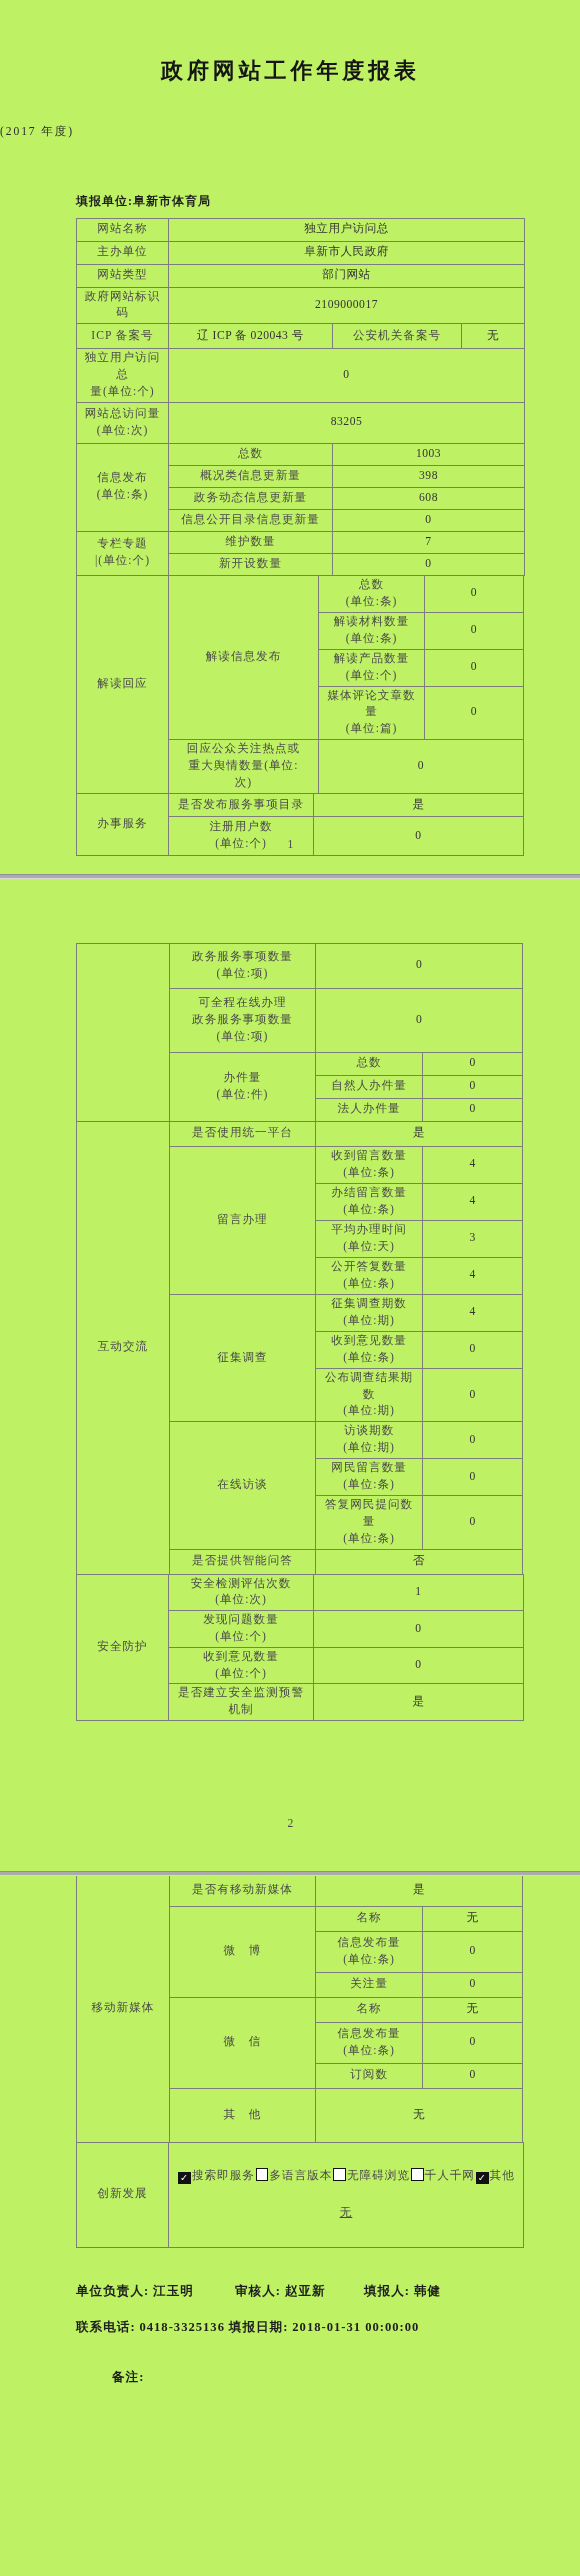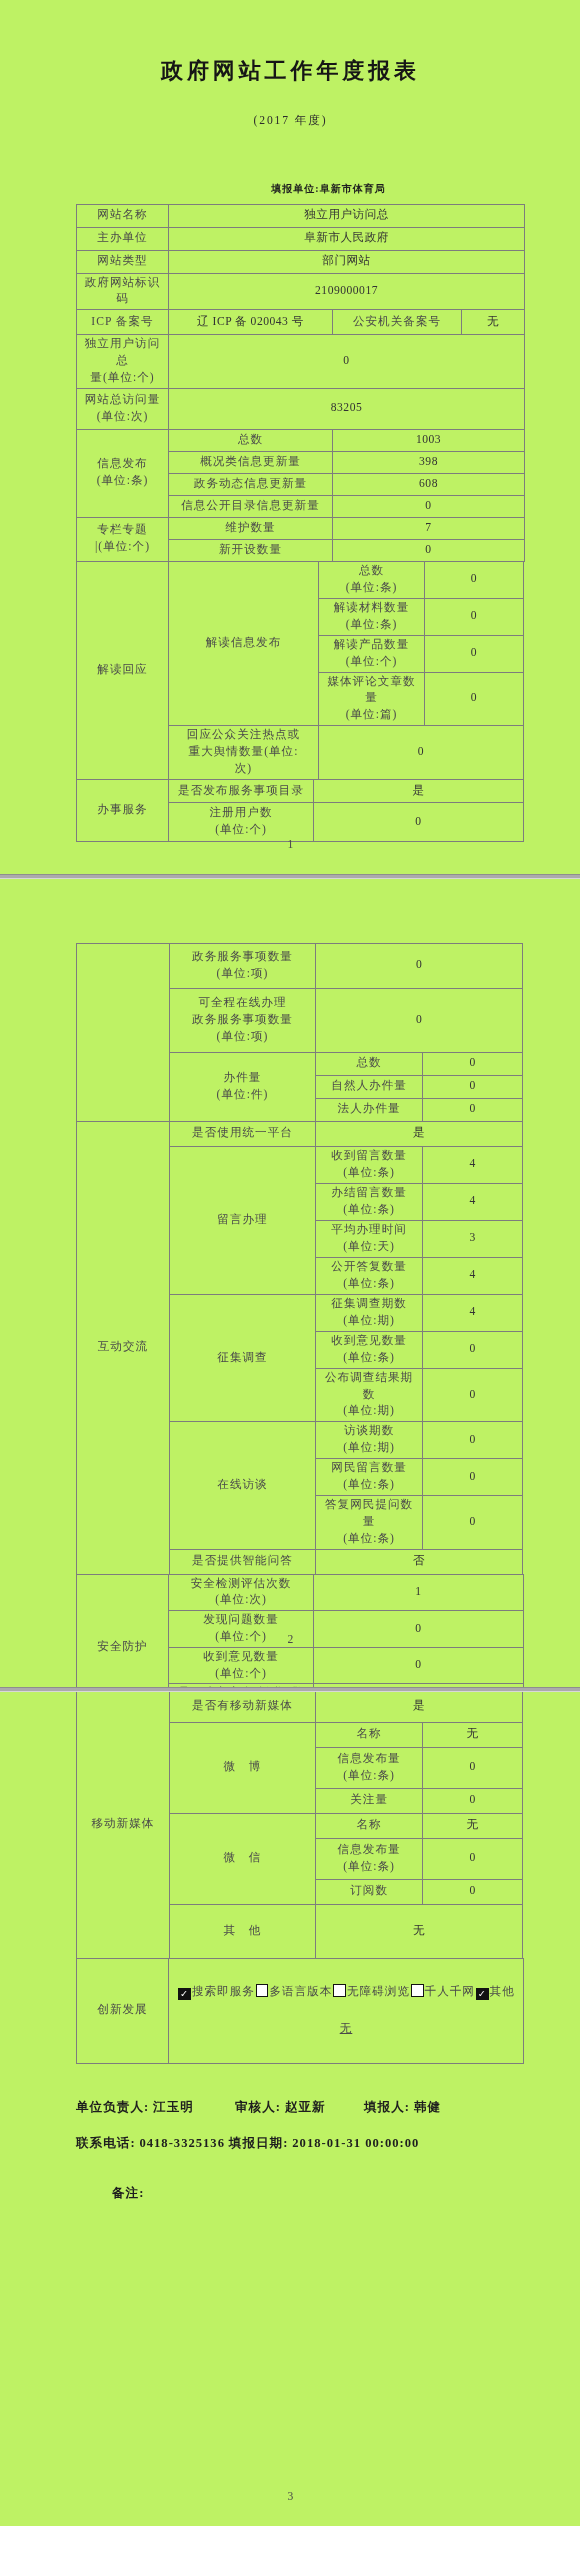--- a/index.html
+++ b/index.html
@@ -1,24 +1,24 @@
 <!DOCTYPE html>
 <html><head>
 <meta charset="utf-8">
 <style>
   html,body{margin:0;padding:0;background:#fff;}
   body{width:581px;font-family:"Liberation Serif","DejaVu Serif",serif;color:#3f3f3f;}
   .page{position:relative;overflow:hidden;background:#bef264;}
   .page1{height:874px;}
-  .page2{height:808px;}
+  .page2{height:992px;}
   .page3{height:834px;}
   .pagebreak{height:2.9px;background:#ababab;border-top:1px solid #8e8e8e;border-bottom:1px solid #d8d8d8;}
   .title{margin:56px 0 0;text-align:center;font-size:22px;font-weight:bold;color:#161616;letter-spacing:3.9px;}
-  .subtitle{margin-top:27px;text-align:center;font-size:11.6px;color:#2c2c2c;letter-spacing:1.9px;}
-  .unit{margin:54px 0 5.8px 76px;font-size:10px;font-weight:bold;color:#1f1f1f;letter-spacing:1px;text-align:center;}
+  .subtitle{margin-top:38px;text-align:left;font-size:11.6px;color:#2c2c2c;letter-spacing:1.9px;}
+  .unit{margin:54px 0 5.8px 76px;font-size:12px;font-weight:bold;color:#1f1f1f;letter-spacing:1px;}
   table.t{border-collapse:collapse;table-layout:fixed;margin-left:76px;width:447px;font-size:11.6px;}
   table.t.stack{margin-top:-1px;}
   table.t td{border:1px solid #7d7d7d;text-align:center;vertical-align:middle;
     white-space:pre-line;padding:1px 2.9px;letter-spacing:1px;line-height:1.45;color:#4a4a4a;overflow:hidden;}
   table.t td.val{color:#333;letter-spacing:0.5px;}
   td.innov{text-align:left;padding:7.7px 5.8px 7.7px 21px;letter-spacing:1px;color:#3c3c3c;}
   .cb{display:inline-flex;align-items:center;justify-content:center;width:10.6px;height:10.6px;
     border:1.9px solid #121212;margin:0 1px;vertical-align:-1.9px;background:#fff;}
   .cb.checked{background:#121212;}
   .cb.checked::after{content:"✓";color:#fff;font-size:9.7px;line-height:1;}

